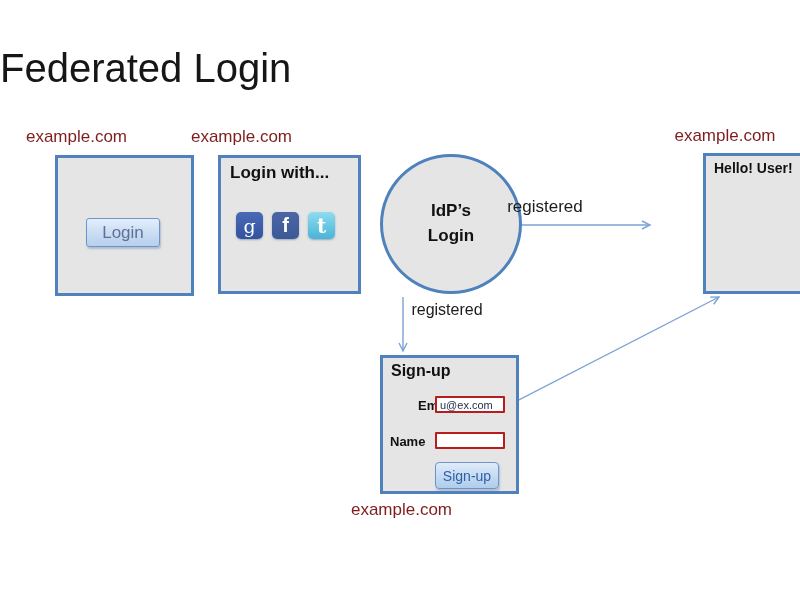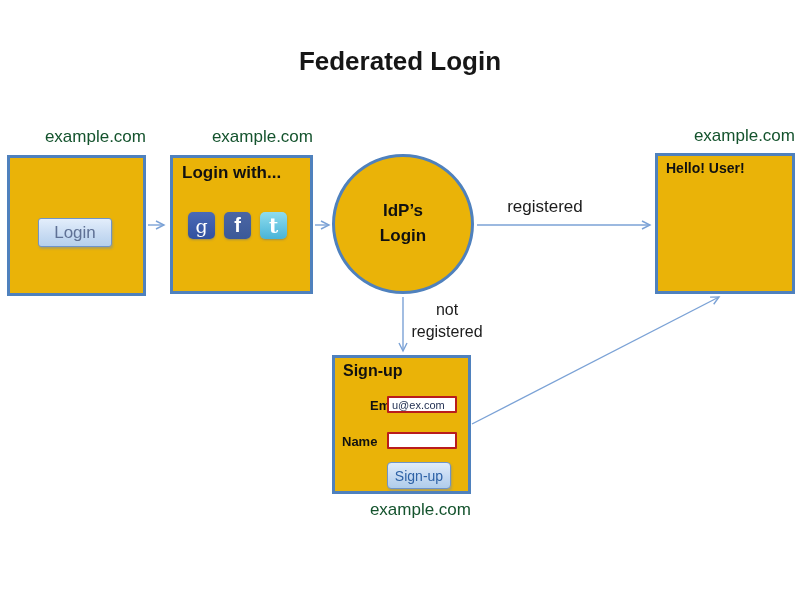--- a/index.html
+++ b/index.html
@@ -1,24 +1,24 @@
 <!DOCTYPE html>
 <html><head>
 <meta charset="utf-8">
 <style>
   html,body{margin:0;padding:0;background:#fff;}
   body{width:800px;height:600px;font-family:"Liberation Sans",sans-serif;color:#111;}
   .stage{position:relative;width:800px;height:600px;overflow:hidden;background:#fff;}
 
-  .title{position:absolute;left:0;top:46px;width:100%;text-align:center;
-         font-size:26px;font-weight:700;color:#161616;letter-spacing:0;}
+  .title{position:absolute;left:0;top:46px;width:100%;
+         font-size:40px;font-weight:400;color:#161616;letter-spacing:0;}
 
-  .domain-label{position:absolute;font-size:17px;color:#14532d;text-align:right;}
+  .domain-label{position:absolute;font-size:17px;color:#7f1d1d;text-align:center;}
 
-  .box{position:absolute;border:3px solid #4f81bd;background:#eab308;box-sizing:border-box;}
+  .box{position:absolute;border:3px solid #4f81bd;background:#e5e5e5;box-sizing:border-box;margin-left:48px;}
 
   
   #login-box{left:7px;top:155px;width:139px;height:141px;}
   .login-btn{position:absolute;left:28px;top:60px;width:74px;height:29px;
     background:linear-gradient(180deg,#e3eefb 0%,#c9dcf3 55%,#b6d0ec 100%);
     border:1px solid #6e94c9;border-radius:3px;
     box-shadow:1px 2px 2px rgba(110,140,175,.45);
     font-family:"Liberation Sans",sans-serif;font-size:17px;color:#5f7195;
     display:flex;align-items:center;justify-content:center;cursor:pointer;}
 
@@ -108,21 +108,20 @@
     </div>
   </div>
 
   <div class="box" id="idp-circle">
     <span>IdP’s</span>
     <span>Login</span>
   </div>
 
   <div class="edge-label" id="registered-label">registered</div>
   <div class="edge-label" id="not-registered-label">
-    <div>not</div>
     <div>registered</div>
   </div>
 
   <div class="box" id="hello-box">
     <div class="box-heading">Hello! User!</div>
   </div>
 
   <div class="box" id="signup-box">
     <div class="box-heading">Sign-up</div>
     <label class="form-label" id="email-label">Email</label>

